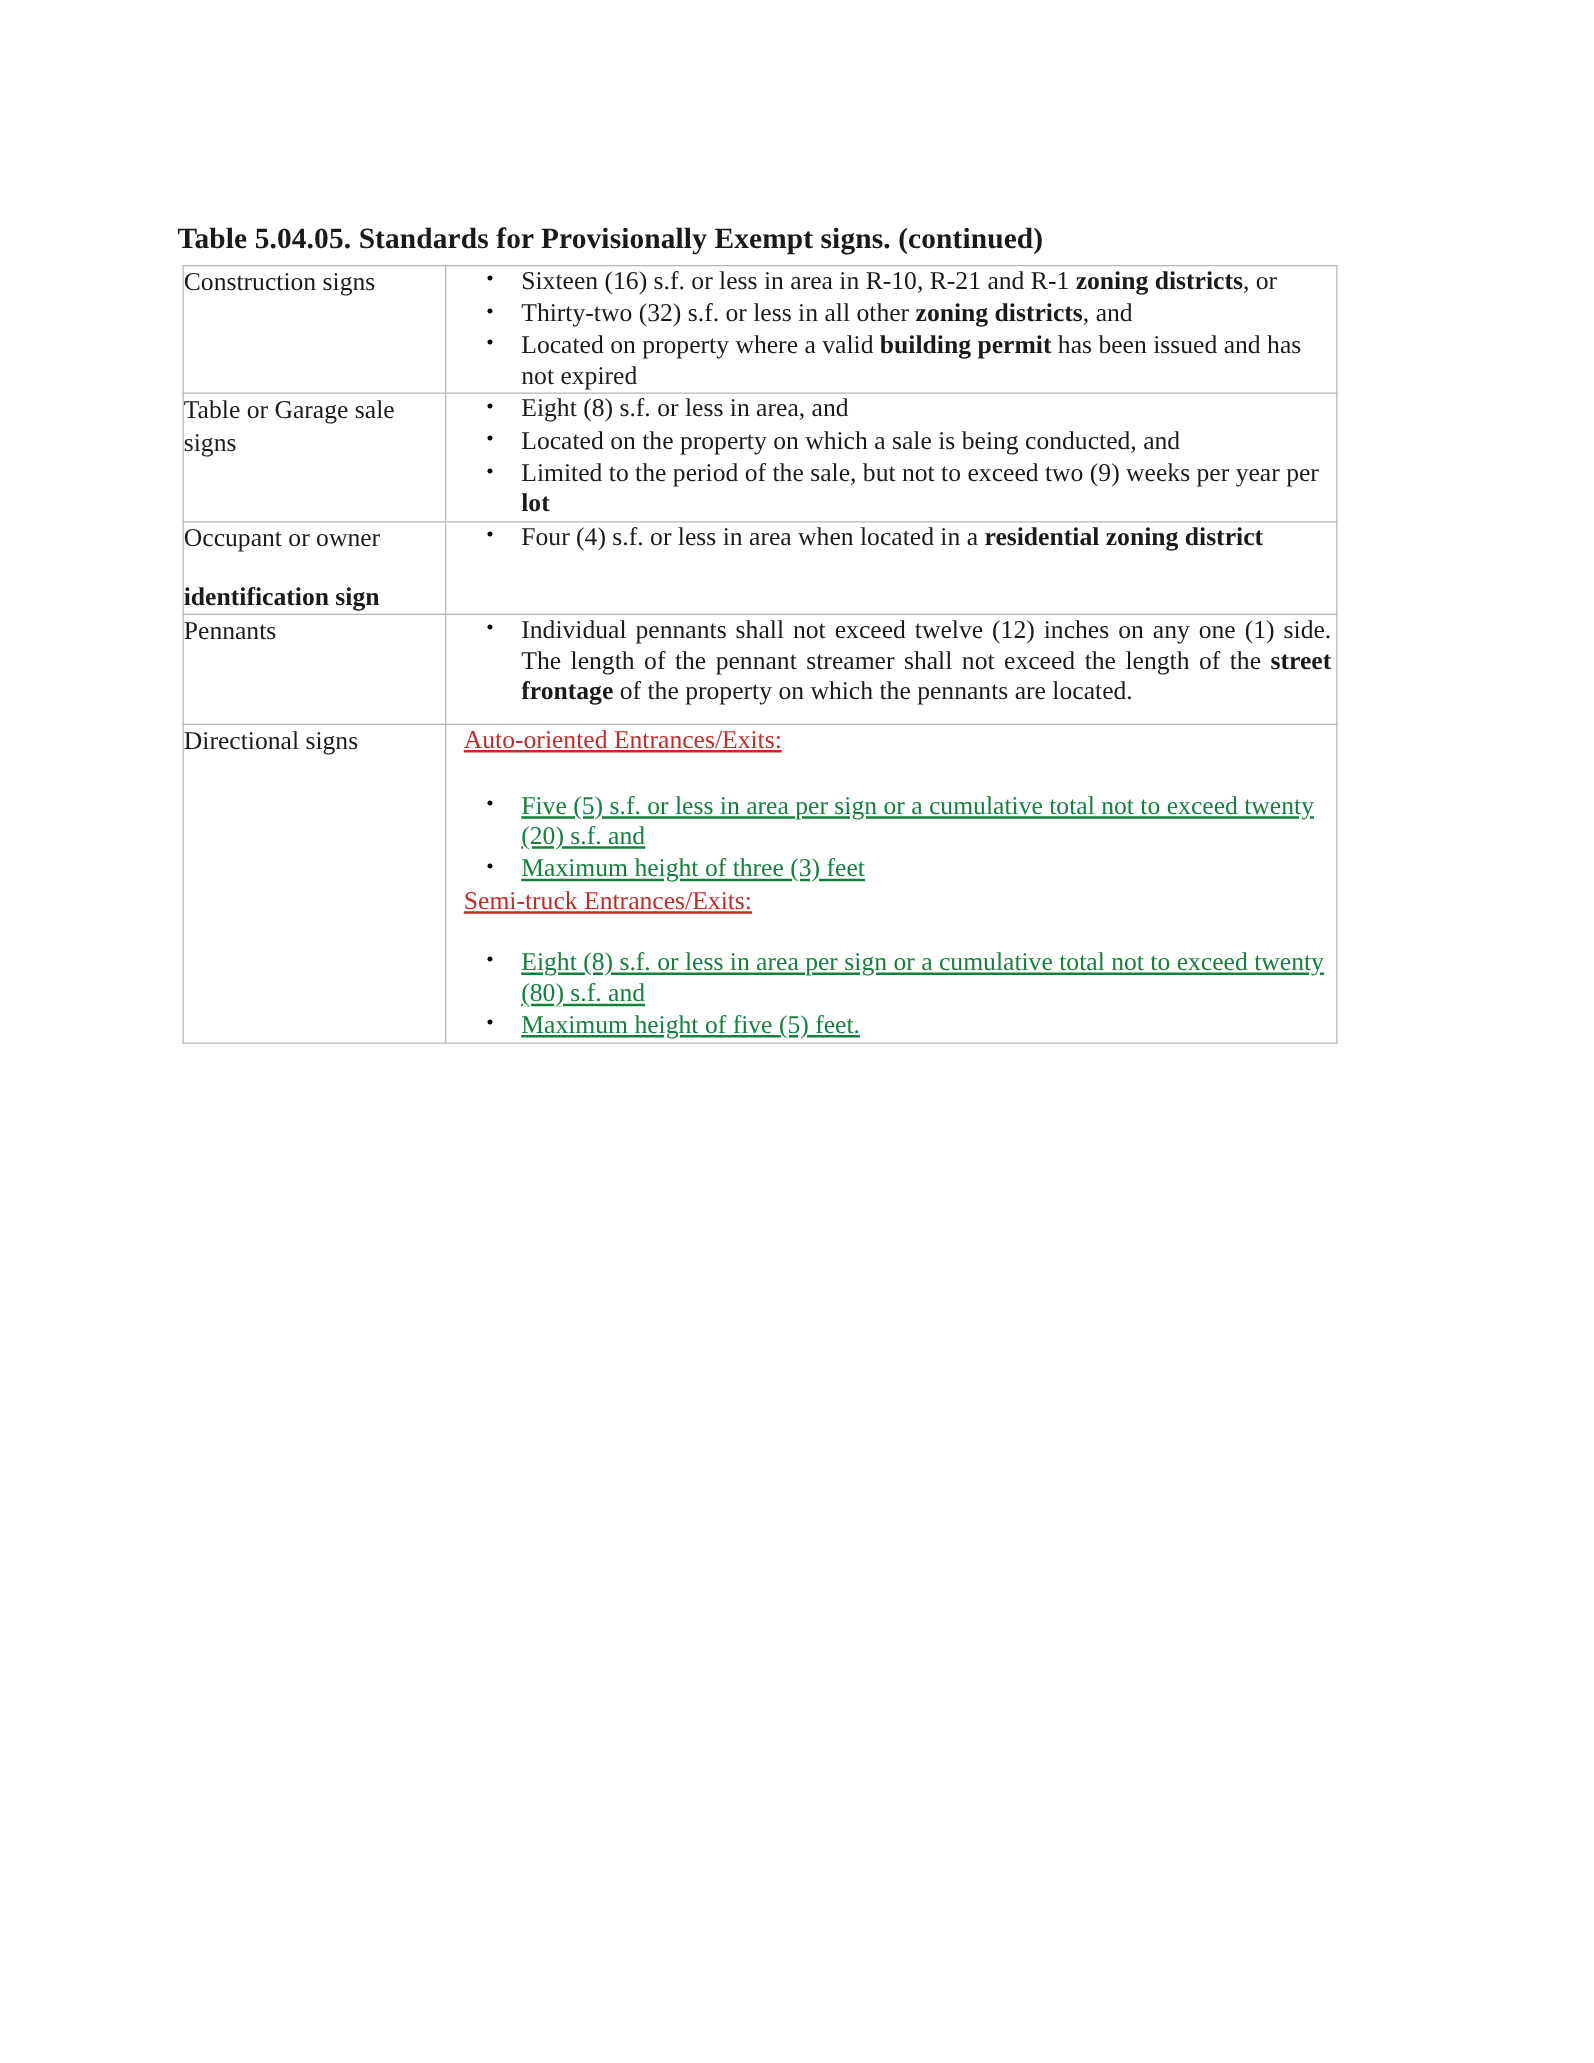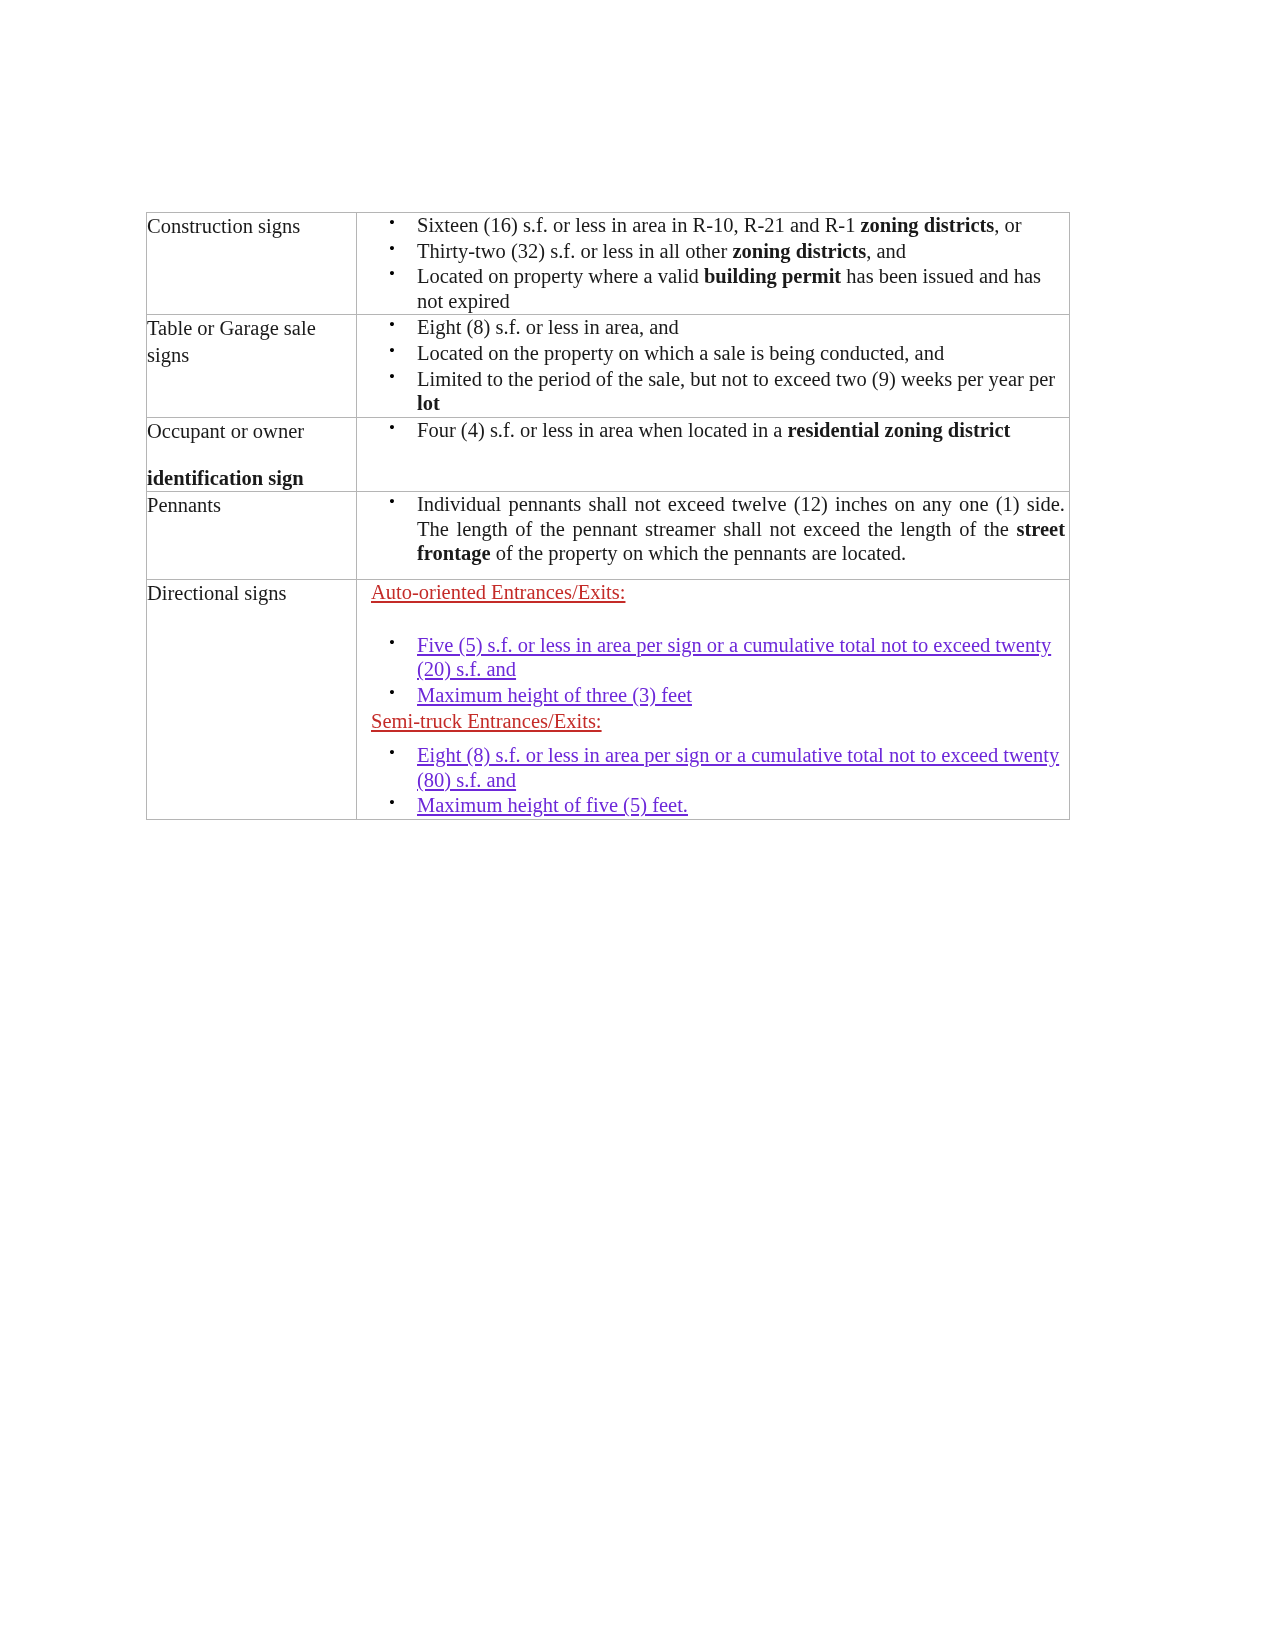--- a/index.html
+++ b/index.html
@@ -92,38 +92,39 @@
   .red-head {
     font-size: 20.5px;
     line-height: 1.2;
     padding-left: 14px;
     text-decoration: underline;
     color: #C42B28;
     display: inline-block;
     margin: 0;
   }
   .red-head-wrap { padding-left: 0; margin-bottom: 28px; }
-  .red-head-wrap.tight { margin-bottom: 2px; margin-top: 2px; }
+  .red-head-wrap.tight { margin-bottom: 17px; margin-top: 2px; }
   ul.items.red li {
-    color: #6d28d9;
+    color: #15803d;
   }
   ul.items.red li .utext {
     text-decoration: underline;
   }
   ul.items.red li::before {
     color: #000000;
     text-decoration: none;
   }
   .spacer-sm { height: 7px; }
 </style>
 </head>
 <body>
 
 <div class="page">
 
+  <div class="doc-title">Table 5.04.05.  Standards for Provisionally Exempt signs. (continued)</div>
 
   <table class="standards-table">
     <tbody>
 
       <tr>
         <td class="label-cell">
           <div class="label-text">
             <b>Construction signs</b>
           </div>
         </td>

